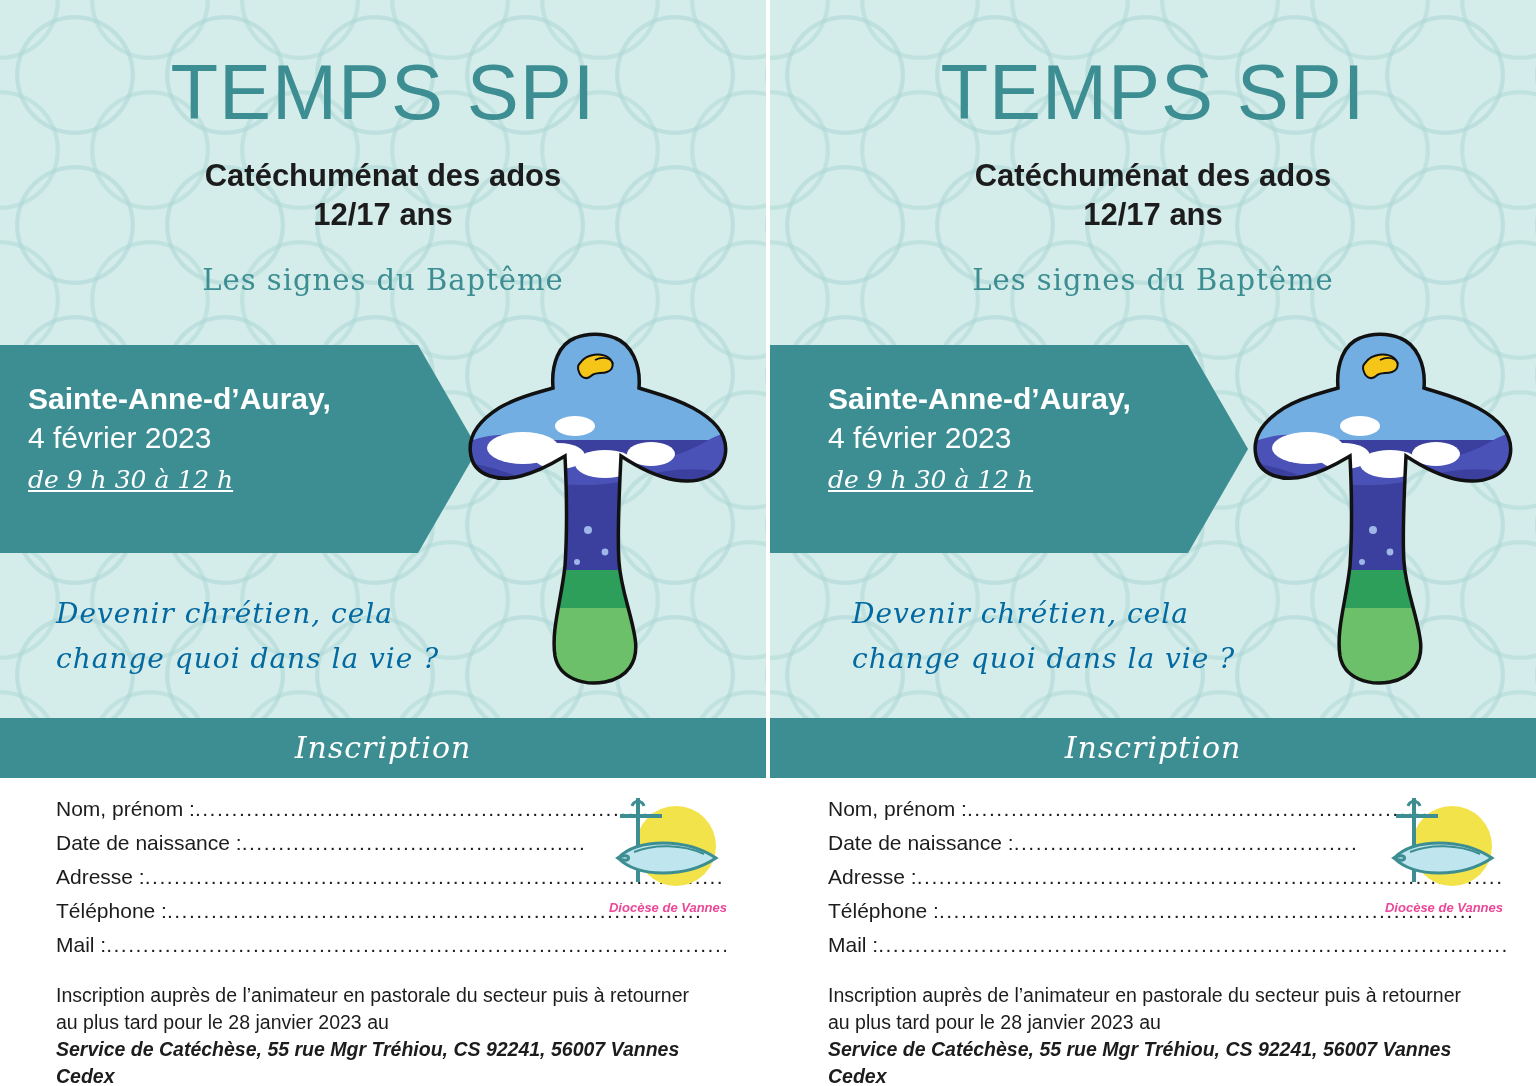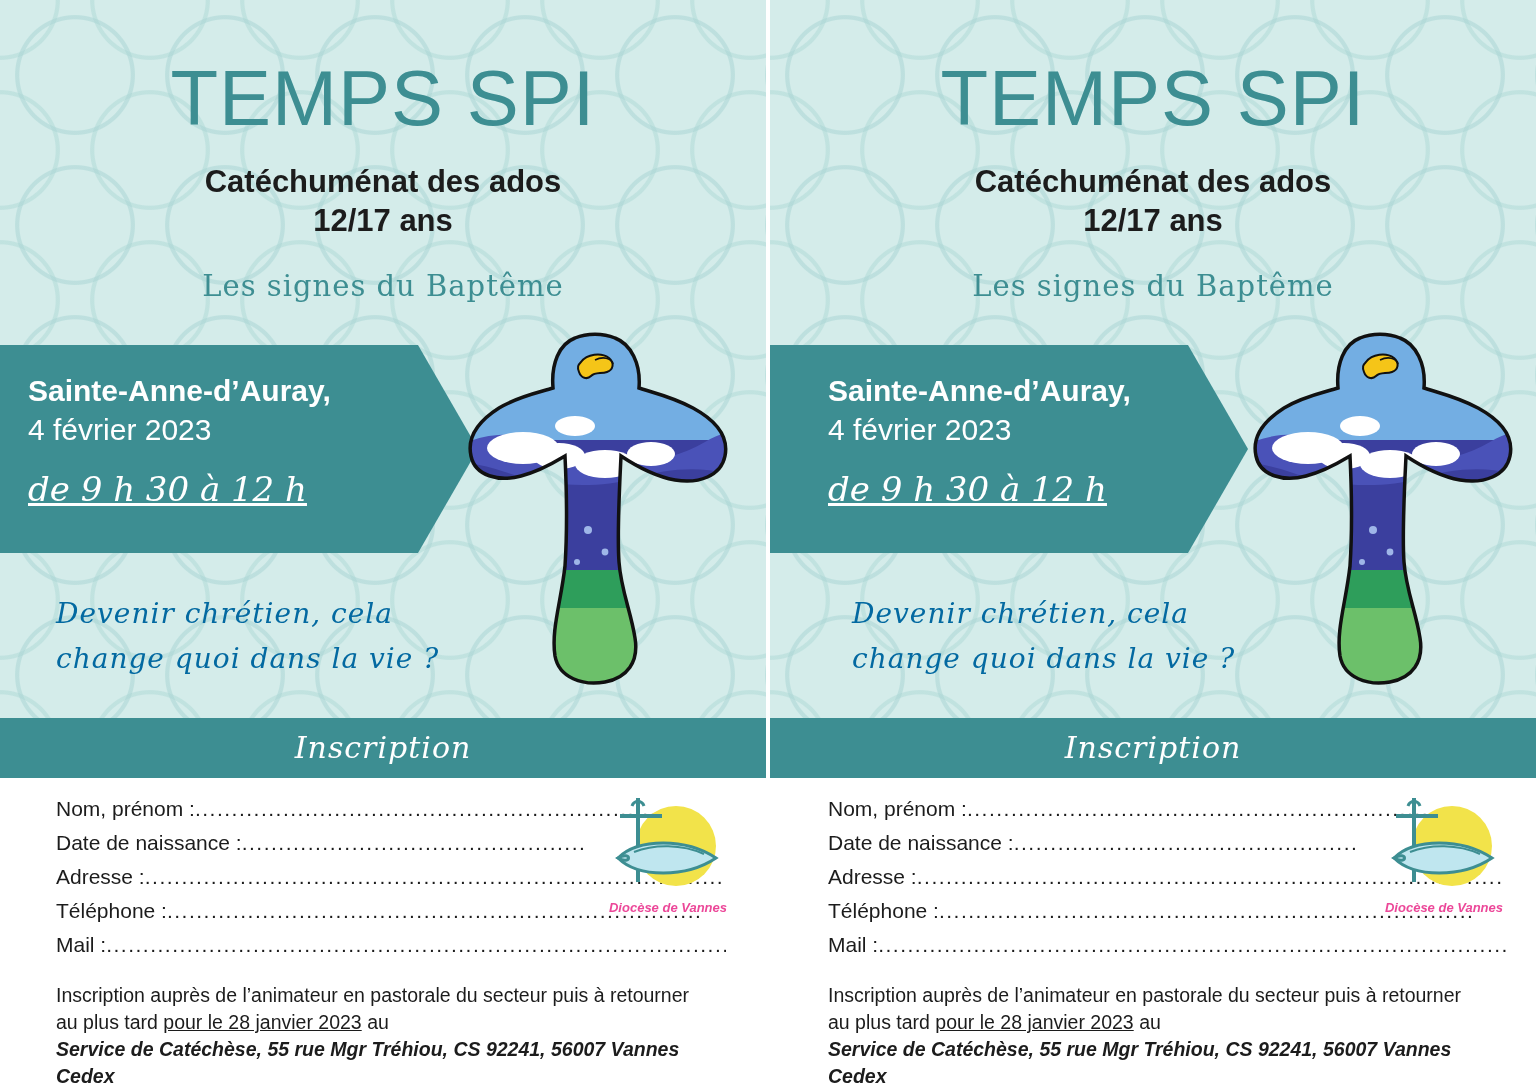--- a/index.html
+++ b/index.html
@@ -57,21 +57,21 @@
   }
 
   .title {
     position: relative;
     text-align: center;
     color: #3d8e92;
     font-size: 78px;
     font-weight: normal;
     letter-spacing: 1px;
     padding-top: 48px;
-    margin: 11px;
+    margin: 5px;
     line-height: 1;
   }
   .subtitle {
     position: relative;
     text-align: center;
     color: #1c1c1c;
     font-size: 31px;
     font-weight: bold;
     margin: 26px 0 4px 0;
     line-height: 1.25;
@@ -92,21 +92,21 @@
   
   .banner {
     position: absolute;
     left: 0;
     top: 345px;
     width: 418px;
     height: 208px;
     background: #3d8e92;
     color: #ffffff;
     box-sizing: border-box;
-    padding: 26px 0 0 28px;
+    padding: 34px 0 0 28px;
   }
   .flyer.right .banner {
     left: 0;
     padding-left: 58px;
   }
   .banner:after {
     content: "";
     position: absolute;
     left: 418px;
     top: 0;
@@ -120,24 +120,24 @@
     font-size: 30px;
     font-weight: bold;
     line-height: 1.3;
   }
   .banner .date {
     font-size: 30px;
     font-weight: normal;
     line-height: 1.3;
   }
   .banner .hours {
-    font-size: 34px;
+    font-size: 25px;
     font-style: italic;
     text-decoration: underline;
-    margin-top: 20px;
+    margin-top: 8px;
     font-family: "DejaVu Serif", serif;
   }
 
   .question {
     position: absolute;
     left: 56px;
     top: 592px;
     width: 420px;
     color: #0369a1;
     font-size: 28px;
@@ -203,21 +203,20 @@
   .dots {
     letter-spacing: 1.5px;
   }
   .footer-note {
     margin-top: 20px;
     font-size: 19.5px;
     color: #1c1c1c;
     line-height: 1.38;
   }
   .footer-note .u {
-    text-decoration: underline;
     margin-top: 17px;
   }
   .footer-note .it {
   }
   .footer-note .bi {
     font-style: italic;
     font-weight: bold;
   }
 
   .logo {

